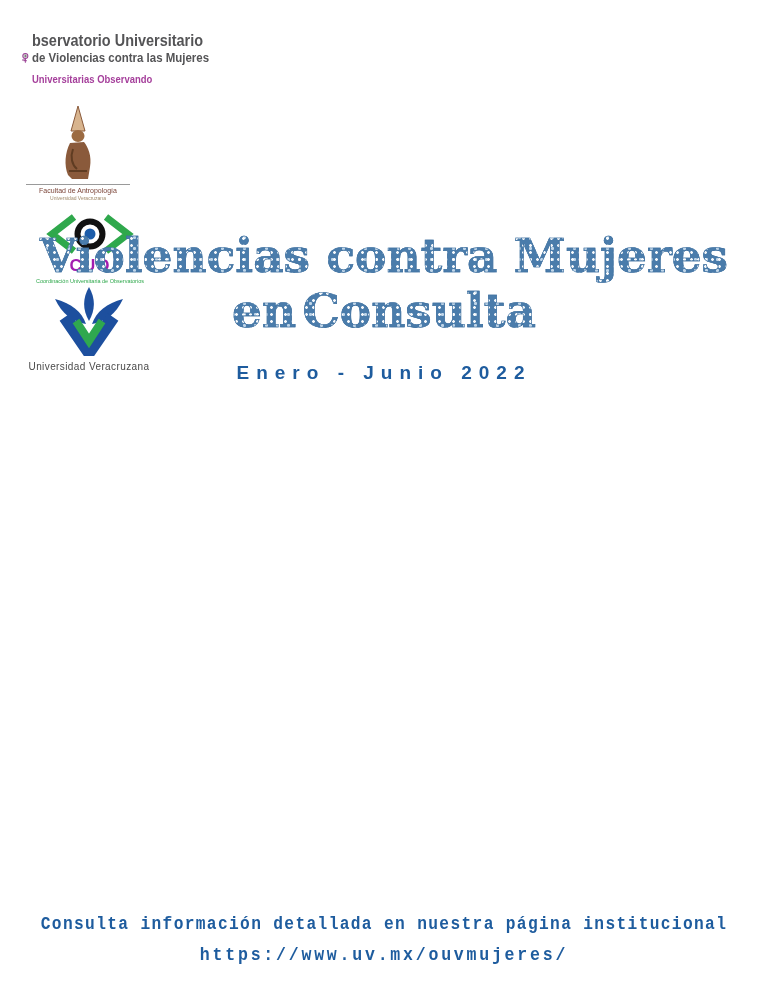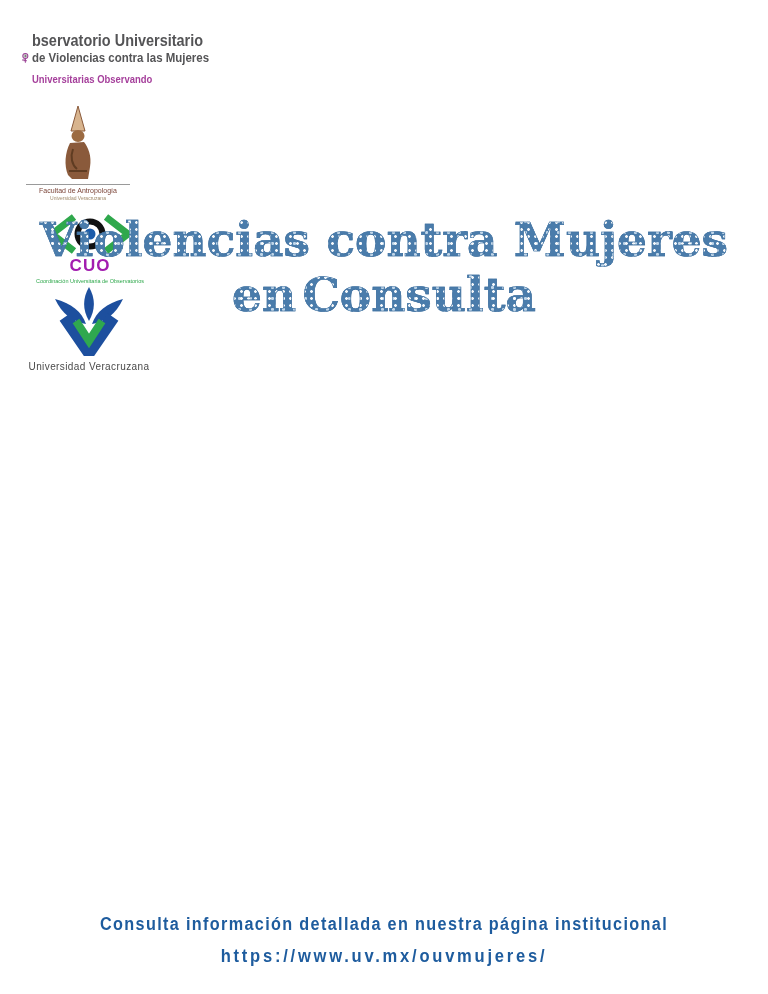--- a/index.html
+++ b/index.html
@@ -48,21 +48,21 @@
   .cuo-acronym{font-size:17px;font-weight:bold;color:#a21caf;letter-spacing:1px;margin-top:1px;}
   .cuo-tag{font-size:5.5px;color:#2fa84c;white-space:nowrap;margin-top:2px;}
 
   
   .uv{width:134px;text-align:center;margin-top:2px;}
   .uv svg{display:block;margin:0 auto;}
   .uv-caption{font-size:10px;color:#4a4a4a;letter-spacing:.4px;margin-top:5px;white-space:nowrap;}
 
   
   .title{
-    position:absolute;top:212px;left:0;right:0;margin:0;
+    position:absolute;top:212px;left:0;right:0;margin:16px;
     text-align:center;font-family:"DejaVu Serif", serif;font-weight:700;
   }
   .title span{
     display:block;font-size:47px;line-height:1.18;
     color:transparent;
     background-color:#4a7cab;
     background-image:
       radial-gradient(circle, rgba(255,255,255,.95) 1px, rgba(255,255,255,0) 1.7px),
       radial-gradient(circle, rgba(205,224,240,.9) 1.2px, rgba(205,224,240,0) 2px);
     background-size:7px 7px, 11px 11px;
@@ -81,21 +81,21 @@
   
   .stats{position:absolute;top:477px;left:33px;}
   .stat{
     font-size:37px;font-weight:bold;color:#151515;letter-spacing:2px;
     line-height:1;margin-bottom:44px;white-space:nowrap;
     transform:scaleX(.88);transform-origin:left;
   }
   .stat .num{margin-right:12px;}
 
   
-  .footer{position:absolute;top:914px;left:0;right:0;text-align:center;color:#1e5c9e;}
+  .footer{position:absolute;top:914px;left:0;right:0;text-align:center;color:#1e5c9e;font-family:Liberation Mono, monospace;}
   .f1{
     font-size:18px;font-weight:bold;letter-spacing:1.5px;white-space:nowrap;
     transform:scaleX(.9);transform-origin:center;margin-bottom:11px;
   }
   .f2{
     font-size:18px;font-weight:bold;letter-spacing:3px;white-space:nowrap;
     transform:scaleX(.92);transform-origin:center;cursor:pointer;
   }
 </style>
 </head>
@@ -158,20 +158,21 @@
       <div class="uv-caption">Universidad Veracruzana</div>
     </div>
 
   </header>
 
   <h1 class="title">
     <span class="t1">Violencias contra Mujeres</span>
     <span class="t2">en Consulta</span>
   </h1>
 
+  <div class="subtitle">Enero - Junio 2022</div>
 
 
   <footer class="footer">
     <div class="f1">Consulta información detallada en nuestra página institucional</div>
     <div class="f2">https://www.uv.mx/ouvmujeres/</div>
   </footer>
 
 </div>
 
 </body></html>

